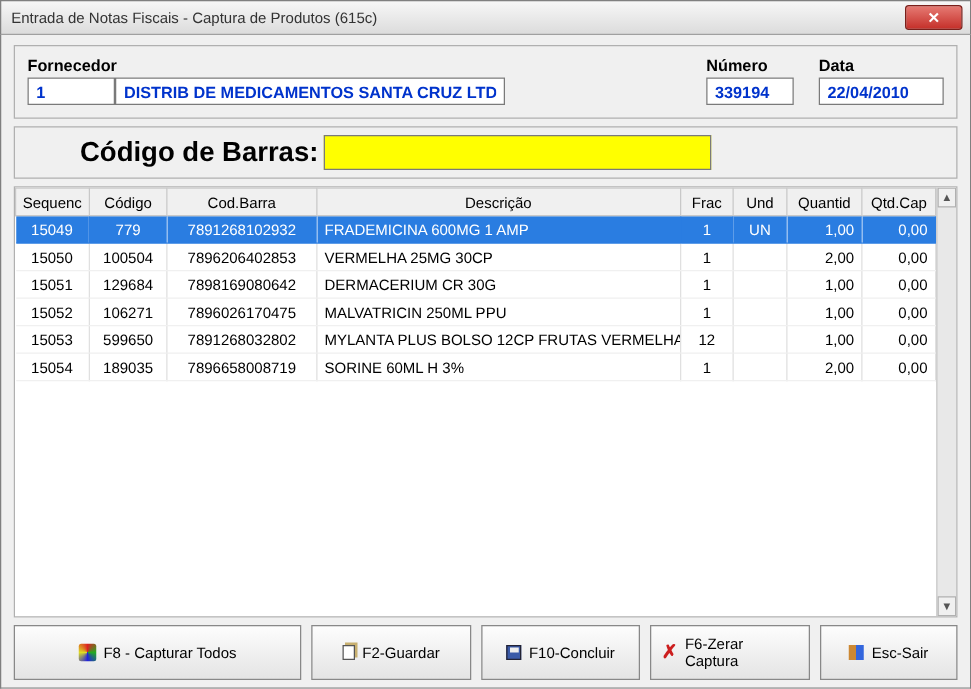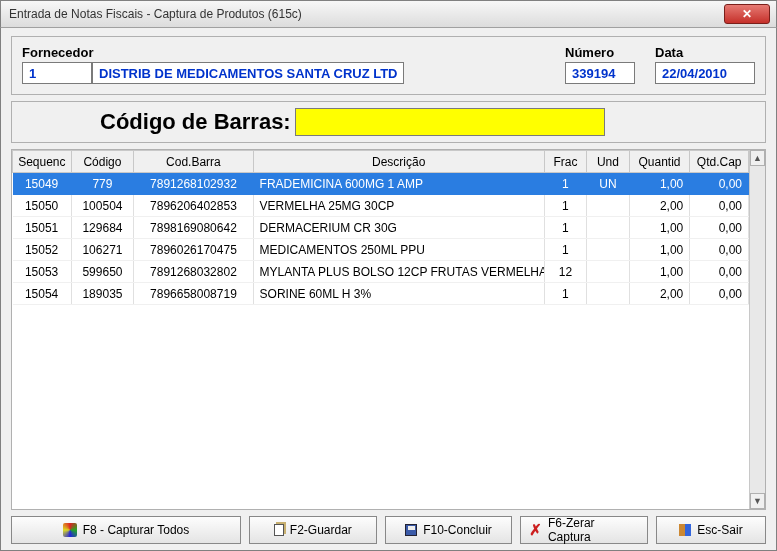--- a/index.html
+++ b/index.html
@@ -19,38 +19,38 @@
   .field { display:flex; flex-direction:column; }
   .field-label { font-weight:bold; font-size:13px; margin-bottom:2px; }
   .field-input { border:1px solid #7a7a7a; background:#fff; padding:2px 6px; height:22px; color:#0033cc; font-size:13px; font-weight:600;}
   .field-fornecedor-code { width:70px; text-align:left;}
   .field-fornecedor-name { width:312px;}
   .field-numero { width:70px;}
   .field-data { width:100px;}
 
   
   .barcode-box { border:1px solid #b0b0b0; background:#f0f0f0; padding:6px 10px; margin-bottom:6px; display:flex; align-items:center; }
-  .barcode-label { font-family:Arial,sans-serif; font-size:22px; font-weight:bold; margin-left:78px; margin-right:4px;}
+  .barcode-label { font-family:Arial,sans-serif; font-size:22px; font-weight:bold; margin-left:42px; margin-right:4px;}
   .barcode-input { background:#ffff00; border:1px solid #7a7a7a; height:28px; width:310px; padding:2px 6px; font-size:18px;}
 
   
   .table-wrap { flex:1; border:1px solid #b0b0b0; background:#fff; position:relative; overflow:hidden;}
   table.grid { border-collapse:collapse; width:calc(100% - 16px); table-layout:fixed;padding-left:12px;}
   table.grid th { background:#f0f0f0; border:1px solid #c8c8c8; font-weight:normal; padding:3px 4px; height:22px; text-align:center; font-size:12px;}
   table.grid td { border-right:1px solid #e0e0e0; border-bottom:1px solid #f0f0f0; padding:3px 6px; height:22px; font-size:12px; white-space:nowrap; overflow:hidden;}
   table.grid tr.selected td { background:#2a7de1; color:#fff; border-color:#2a7de1;}
   .col-seq{width:58px;} .col-cod{width:62px;} .col-barra{width:118px;} .col-desc{width:288px;} .col-frac{width:42px;} .col-und{width:42px;} .col-quant{width:60px;} .col-cap{width:58px;}
   td.r { text-align:right; } td.c { text-align:center; } td.l { text-align:left; }
   .vscroll { position:absolute; right:0; top:0; bottom:0; width:16px; background:#e8e8e8; border-left:1px solid #c8c8c8;}
   .vscroll .btn { height:16px; background:#f0f0f0; border:1px solid #b0b0b0; display:flex; align-items:center; justify-content:center; font-size:9px; color:#555;}
   .vscroll .btn.down{position:absolute;bottom:0;left:0;right:0;}
 
   
   .btnbar { display:flex; gap:8px; margin-top:6px; }
-  .btn3d { border:1px solid #888; background:linear-gradient(#fdfdfd,#e4e4e4); height:28px; display:flex; align-items:center; justify-content:center; gap:6px; cursor:pointer; font-size:12px; padding:0 8px;}
+  .btn3d { border:1px solid #888; background:linear-gradient(#fdfdfd,#e4e4e4); height:44px; display:flex; align-items:center; justify-content:center; gap:6px; cursor:pointer; font-size:12px; padding:0 8px;}
   .btn3d.wide{flex:0 0 230px;} .btn3d.med{flex:1;}
   .icon { width:14px; height:14px; display:inline-block; position:relative;}
   .icon-capture{background:conic-gradient(#d22,#2a2,#22d,#dd2,#d22);border-radius:2px;}
   .icon-save{border:1px solid #555;width:10px;height:12px;background:#fff;box-shadow:2px -2px 0 #c8b070;}
   .icon-disk{width:12px;height:12px;background:#3a5aa8;border:1px solid #223;}
   .icon-disk::after{content:"";position:absolute;top:1px;left:2px;width:7px;height:4px;background:#eee;}
   .icon-x{color:#cc1f1f;font-weight:bold;font-size:15px;line-height:12px;}
   .icon-exit{width:12px;height:12px;background:linear-gradient(90deg,#c83 50%,#36d 50%);}
 </style>
 </head>
@@ -143,21 +143,21 @@
             <td class="l">DERMACERIUM CR 30G</td>
             <td class="c">1</td>
             <td class="c"></td>
             <td class="r">1,00</td>
             <td class="r">0,00</td>
           </tr>
           <tr>
             <td class="c">15052</td>
             <td class="c">106271</td>
             <td class="c">7896026170475</td>
-            <td class="l">MEDICAMENTOS 250ML PPU</td>
+            <td class="l">MALVATRICIN 250ML PPU</td>
             <td class="c">1</td>
             <td class="c"></td>
             <td class="r">1,00</td>
             <td class="r">0,00</td>
           </tr>
           <tr>
             <td class="c">15053</td>
             <td class="c">599650</td>
             <td class="c">7891268032802</td>
             <td class="l">MYLANTA PLUS BOLSO 12CP FRUTAS VERMELHA</td>

